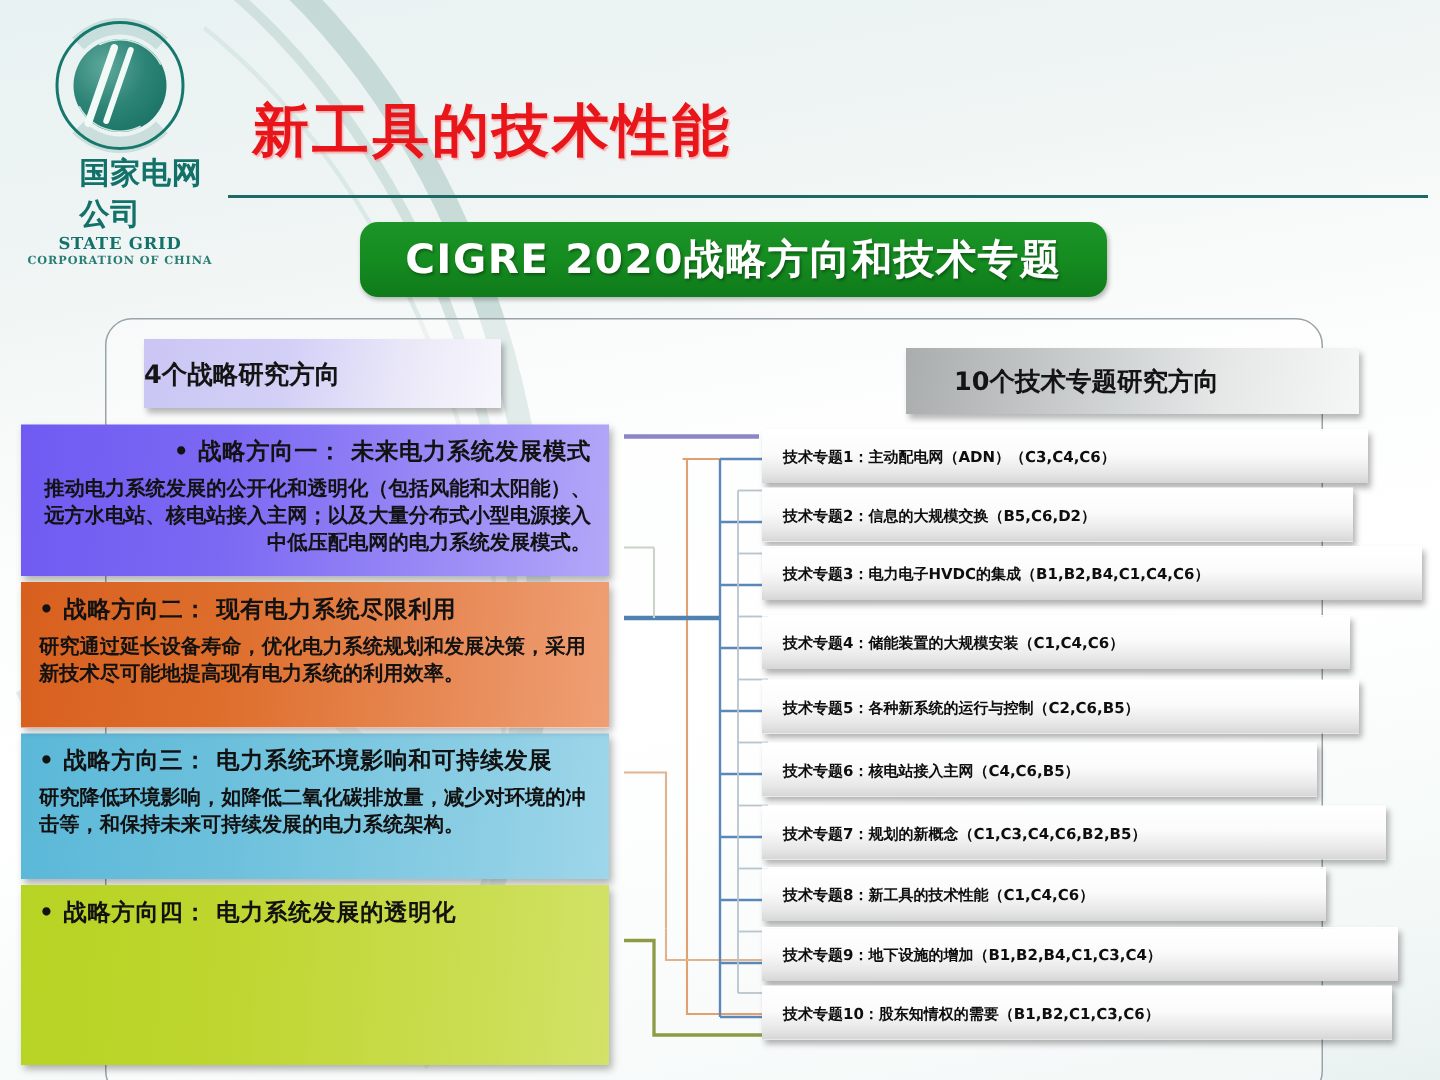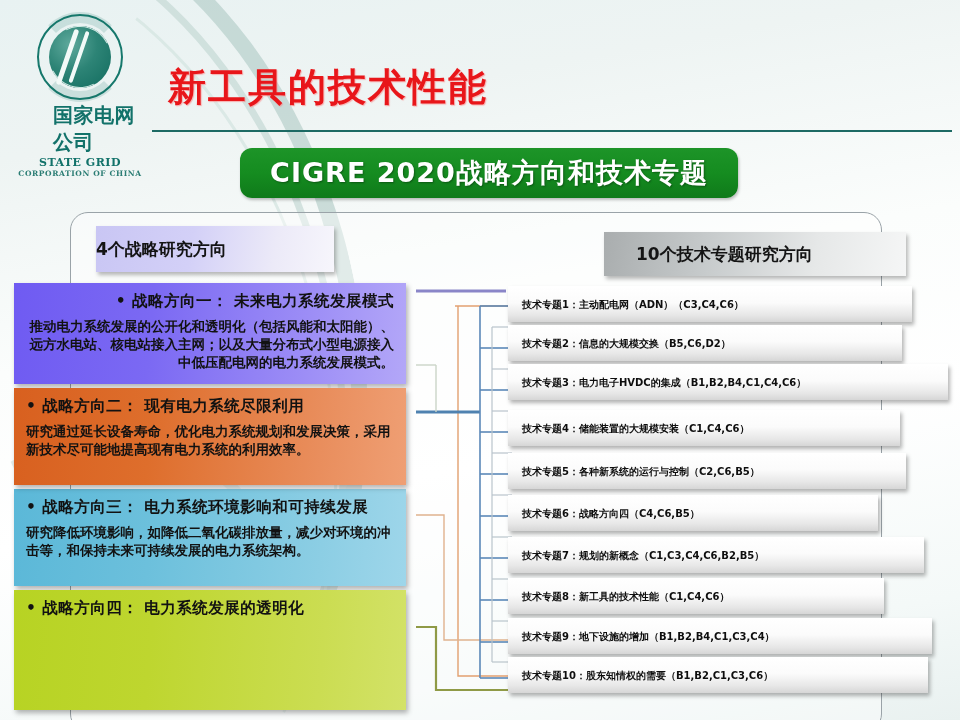--- a/index.html
+++ b/index.html
@@ -251,19 +251,19 @@
   </div>
   <div class="dir" id="dir4">
     <div class="head">• 战略方向四： 电力系统发展的透明化</div>
   </div>
 
   <div class="topic" style="top:286px; width:404px;">技术专题1：主动配电网（ADN）（C3,C4,C6）</div>
   <div class="topic" style="top:325px; width:394px;">技术专题2：信息的大规模交换（B5,C6,D2）</div>
   <div class="topic" style="top:364px; width:440px;">技术专题3：电力电子HVDC的集成（B1,B2,B4,C1,C4,C6）</div>
   <div class="topic" style="top:410px; width:392px;">技术专题4：储能装置的大规模安装（C1,C4,C6）</div>
   <div class="topic" style="top:453px; width:398px;">技术专题5：各种新系统的运行与控制（C2,C6,B5）</div>
-  <div class="topic" style="top:495px; width:370px;">技术专题6：战略方向四（C4,C6,B5）</div>
+  <div class="topic" style="top:495px; width:370px;">技术专题6：核电站接入主网（C4,C6,B5）</div>
   <div class="topic" style="top:537px; width:416px;">技术专题7：规划的新概念（C1,C3,C4,C6,B2,B5）</div>
   <div class="topic" style="top:578px; width:376px;">技术专题8：新工具的技术性能（C1,C4,C6）</div>
   <div class="topic" style="top:618px; width:424px;">技术专题9：地下设施的增加（B1,B2,B4,C1,C3,C4）</div>
   <div class="topic" style="top:657px; width:420px;">技术专题10：股东知情权的需要（B1,B2,C1,C3,C6）</div>
 
 </div>
 
 </body></html>

